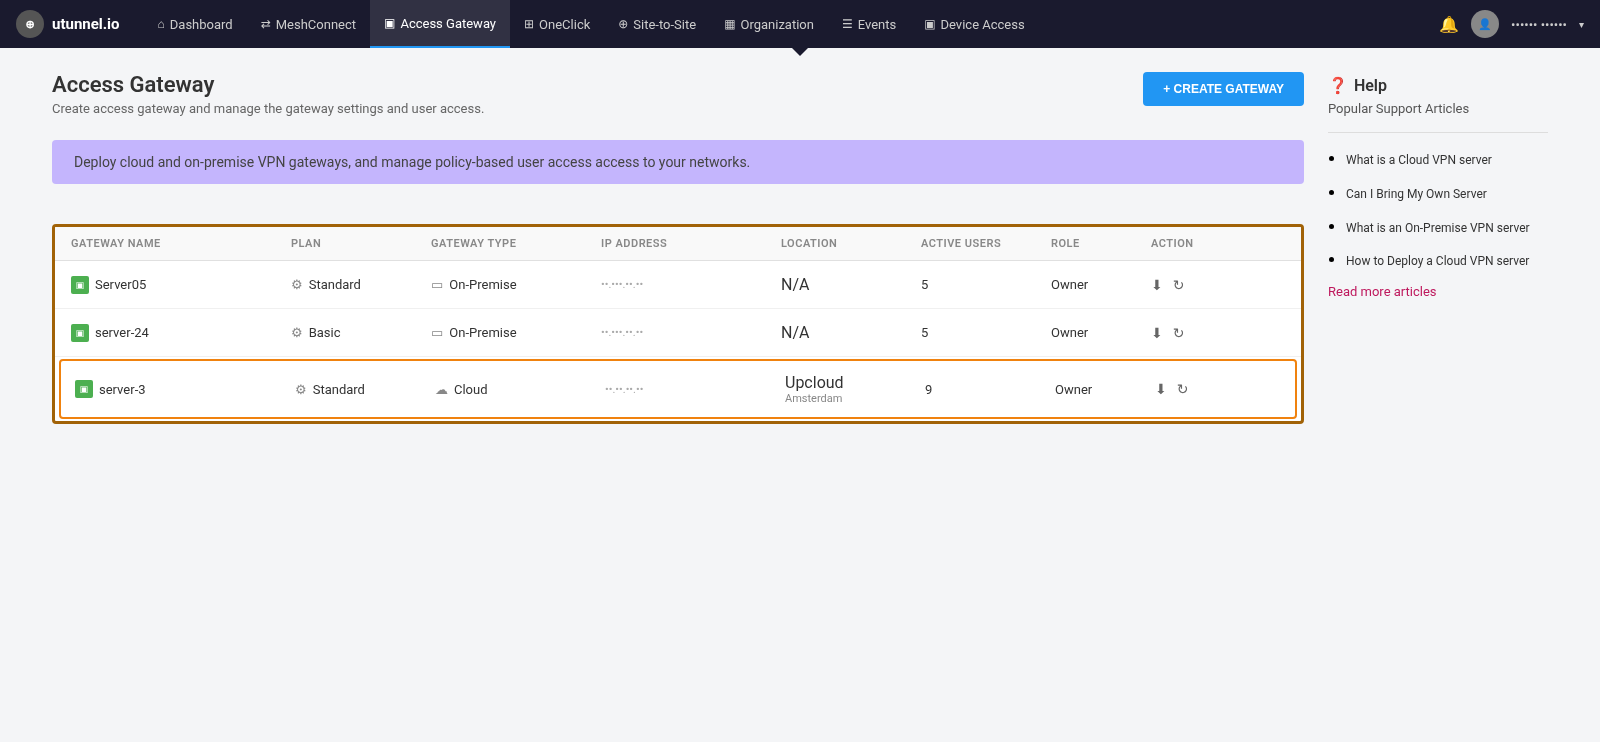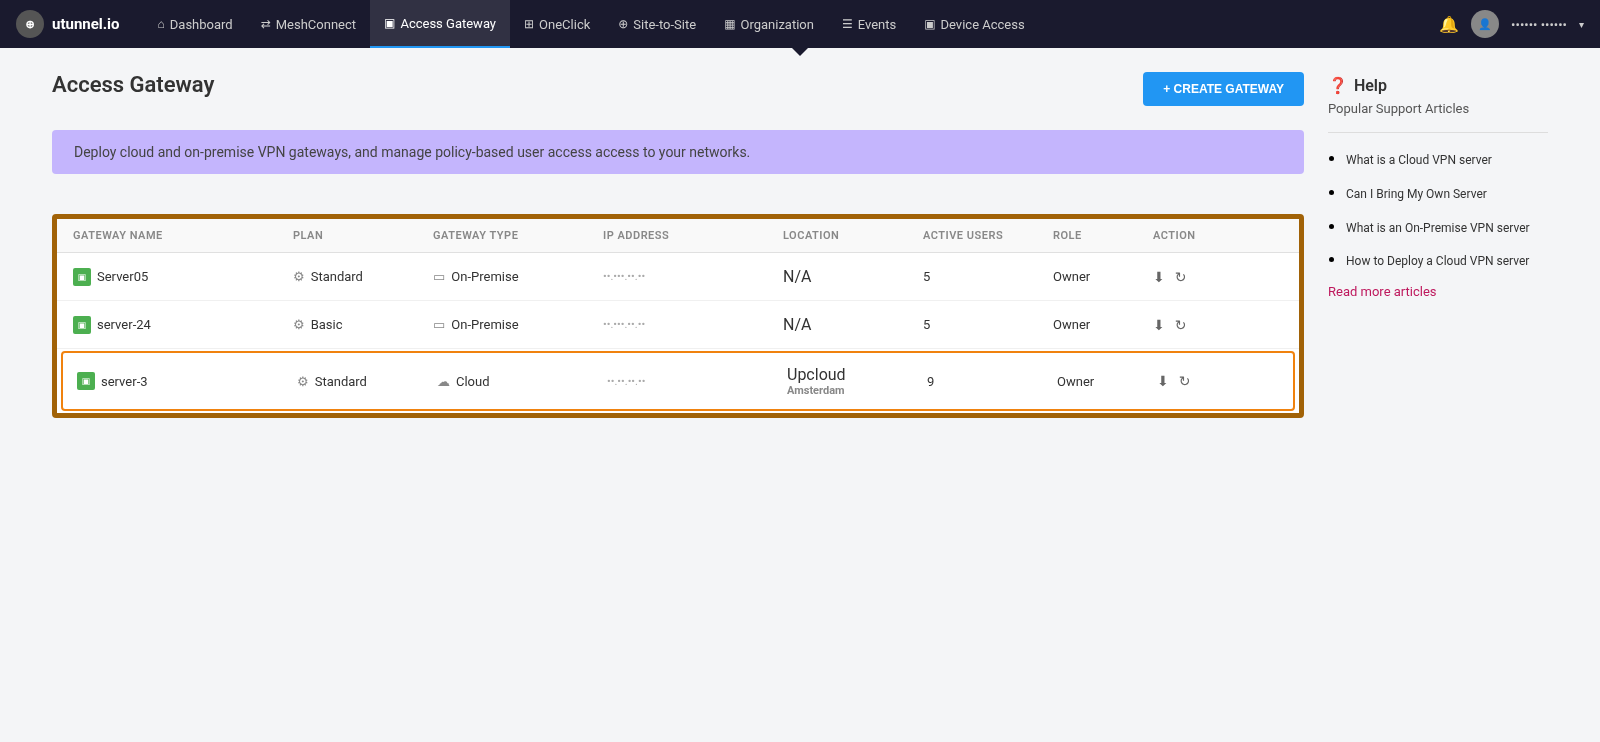--- a/index.html
+++ b/index.html
@@ -138,21 +138,21 @@
       padding: 14px 22px;
       font-size: 14px;
       color: #444;
       margin-bottom: 16px;
     }
 
     
     .gateway-table {
       background: #fff;
       border-radius: 4px;
-      border: 5px solid #a16207;
+      border: 3px solid #a16207;
       overflow: hidden;
       margin-top: 40px;
     }
     .table-header {
       display: grid;
       grid-template-columns: 220px 140px 170px 180px 140px 130px 100px 100px;
       background: #f9f9f9;
       border-bottom: 1px solid #e0e0e0;
       padding: 10px 16px;
     }
@@ -184,21 +184,21 @@
       border-radius: 2px;
       display: flex; align-items: center; justify-content: center;
       color: #fff;
       font-size: 9px;
       flex-shrink: 0;
     }
     .cell-icon-small { font-size: 13px; color: #888; }
     .cell-muted { color: #aaa; font-size: 11px; }
     .location-cell { display: flex; flex-direction: column; }
     .location-main { font-size: 16px; color: #333; }
-    .location-sub { font-size: 11px; color: #888; font-weight: bold; }
+    .location-sub { font-size: 11px; color: #888; }
     .action-icons { display: flex; gap: 10px; align-items: center; }
     .action-icon { color: #666; font-size: 14px; cursor: pointer; }
 
     
     .help-panel { padding: 4px 0; }
     .help-title {
       font-size: 16px;
       font-weight: 600;
       color: #333;
       margin-bottom: 6px;
@@ -296,20 +296,21 @@
     </div>
   </nav>
   <div class="nav-active-arrow"></div>
 </div>
 
 <div class="main-container">
   <div class="content-area">
     <div class="page-header">
       <div>
         <h1 class="page-title">Access Gateway</h1>
+        <p class="page-subtitle">Create access gateway and manage the gateway settings and user access.</p>
       </div>
       <button class="create-btn">+ CREATE GATEWAY</button>
     </div>
 
     <div class="info-banner">
       <span>Deploy cloud and on-premise VPN gateways, and manage policy-based user access access to your networks.</span>
     </div>
 
     <div class="gateway-table">
       <div class="table-header" id="table-header-row">

